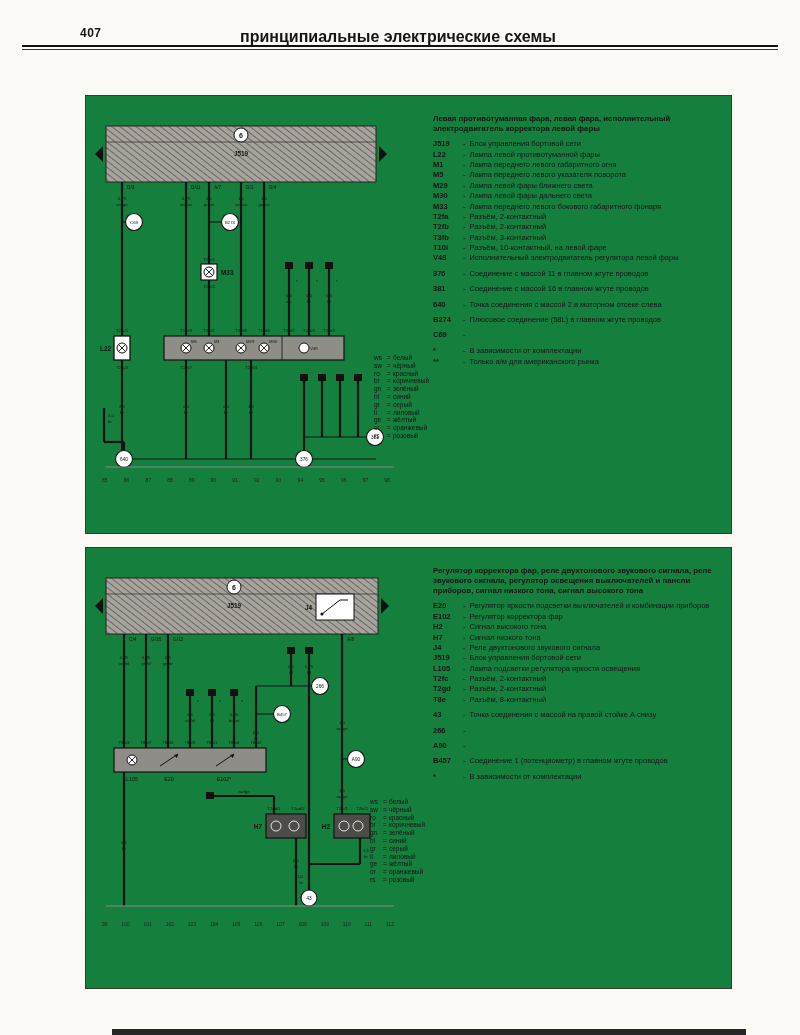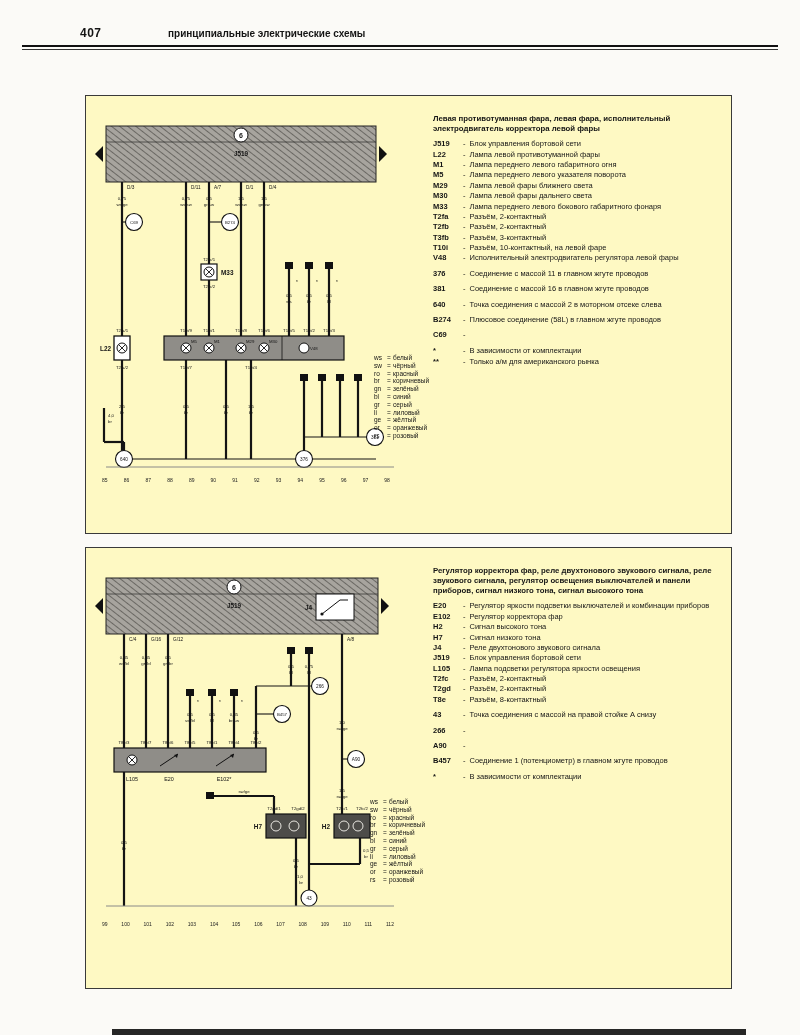--- a/index.html
+++ b/index.html
@@ -1,22 +1,22 @@
 <!DOCTYPE html>
 <html><head>
 <meta charset="utf-8">
 <style>
   html,body{margin:0;padding:0;}
   body{width:800px;height:1035px;position:relative;background:#fbfaf7;
        font-family:"Liberation Sans", sans-serif;color:#151515;overflow:hidden;}
   .hdr-num{position:absolute;left:80px;top:26px;font-size:12px;font-weight:bold;letter-spacing:.5px;}
-  .hdr-title{position:absolute;left:168px;top:28px;width:440px;font-size:10px;font-weight:bold;}
+  .hdr-title{position:absolute;left:178px;top:28px;width:440px;text-align:center;font-size:16px;font-weight:bold;}
   .hdr-rule1{position:absolute;left:22px;top:45px;width:756px;height:2px;background:#111;}
   .hdr-rule2{position:absolute;left:22px;top:49px;width:756px;height:1px;background:#333;}
-  .panel{position:absolute;left:85px;width:645px;border:1px solid #3a3a3a;background:#fef9c3;}
+  .panel{position:absolute;left:85px;width:645px;border:1px solid #3a3a3a;background:#15803d;}
   #panel1{top:95px;height:437px;}
   #panel2{top:547px;height:440px;}
   .diagram{position:absolute;left:8px;top:16px;width:330px;}
   .tracks{display:flex;justify-content:space-between;font-size:5px;color:#222;margin-top:1px;}
   .legend{position:absolute;left:347px;top:18px;width:288px;}
   .lg-title{font-size:7.8px;font-weight:bold;line-height:1.3;margin-bottom:5px;}
   .lg-row{display:flex;align-items:flex-start;font-size:7.5px;line-height:1.25;margin-bottom:1px;}
   .lg-code{flex:none;width:30px;font-weight:bold;}
   .lg-dash{flex:none;margin:0 4px 0 0;}
   .lg-text{flex:1;}

